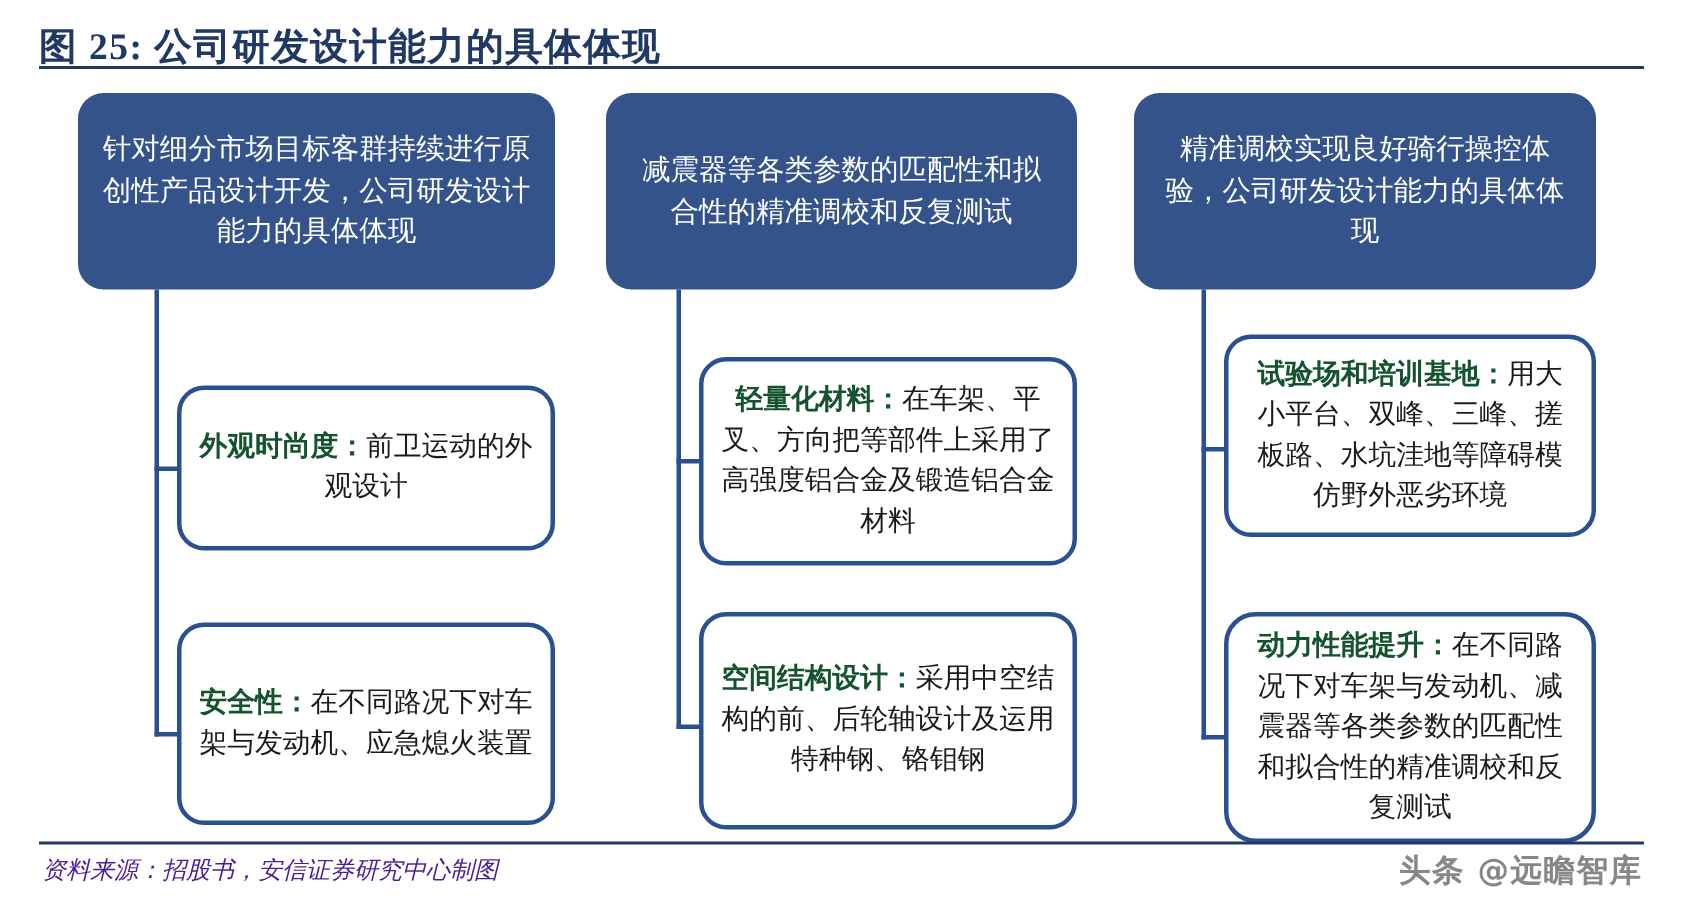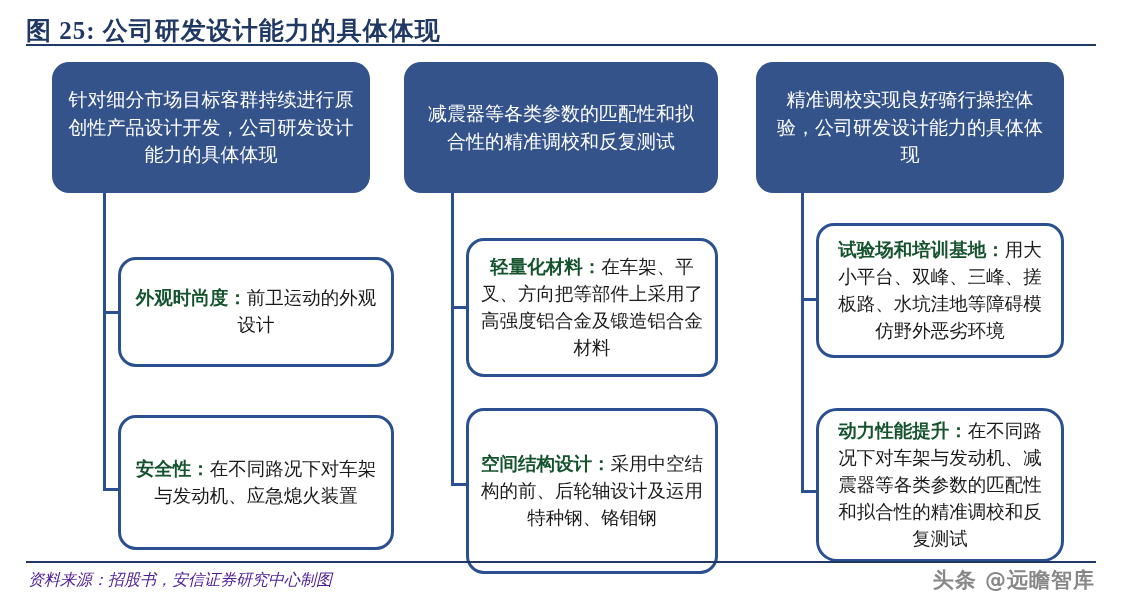--- a/index.html
+++ b/index.html
@@ -130,28 +130,28 @@
     text-align: center;
     color: #1a1a1a;
     font-family: "Liberation Serif", "DejaVu Serif", serif;
   }
   .sub-lead {
     color: #14532d;
     font-weight: bold;
   }
 
   
-  #column-0 .sub-box { left: 66px; width: 276px; }
+  #column-0 .sub-box { left: 66px; width: 252px; }
   #c0-sub-0 { top: 197px; height: 110px; }
   #c0-sub-1 { top: 355px; height: 135px; }
 
   
   #column-1 .sub-box { left: 62px; width: 252px; }
   #c1-sub-0 { top: 178px; height: 139px; }
-  #c1-sub-1 { top: 348px; height: 166px; }
+  #c1-sub-1 { top: 348px; height: 145px; }
 
   
   #column-2 .sub-box { left: 60px; width: 248px; }
   #c2-sub-0 { top: 163px; height: 135px; }
   #c2-sub-1 { top: 348px; height: 154px; border-radius: 21px; }
 </style>
 </head>
 <body>
 
 <div id="figure-title">图 25: 公司研发设计能力的具体体现</div>

